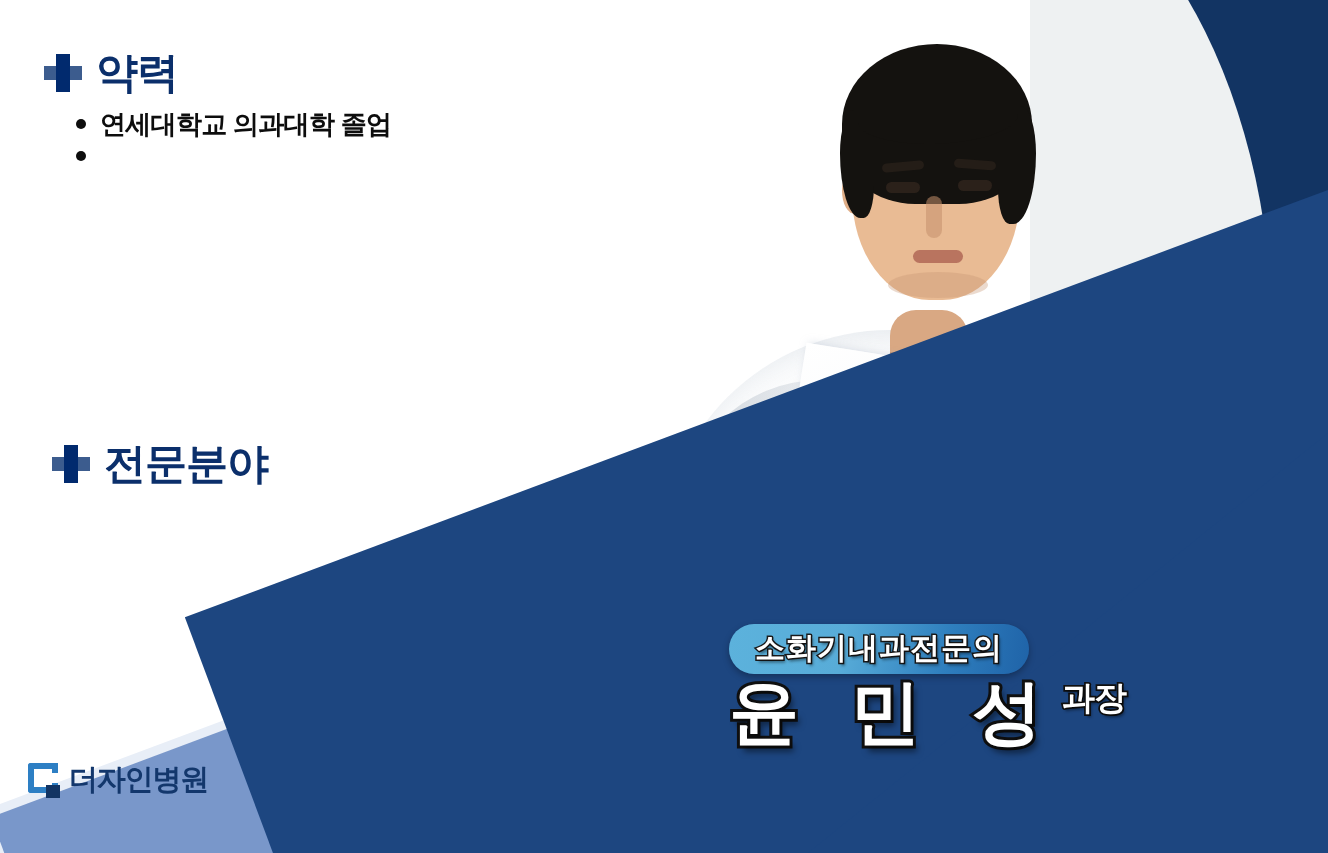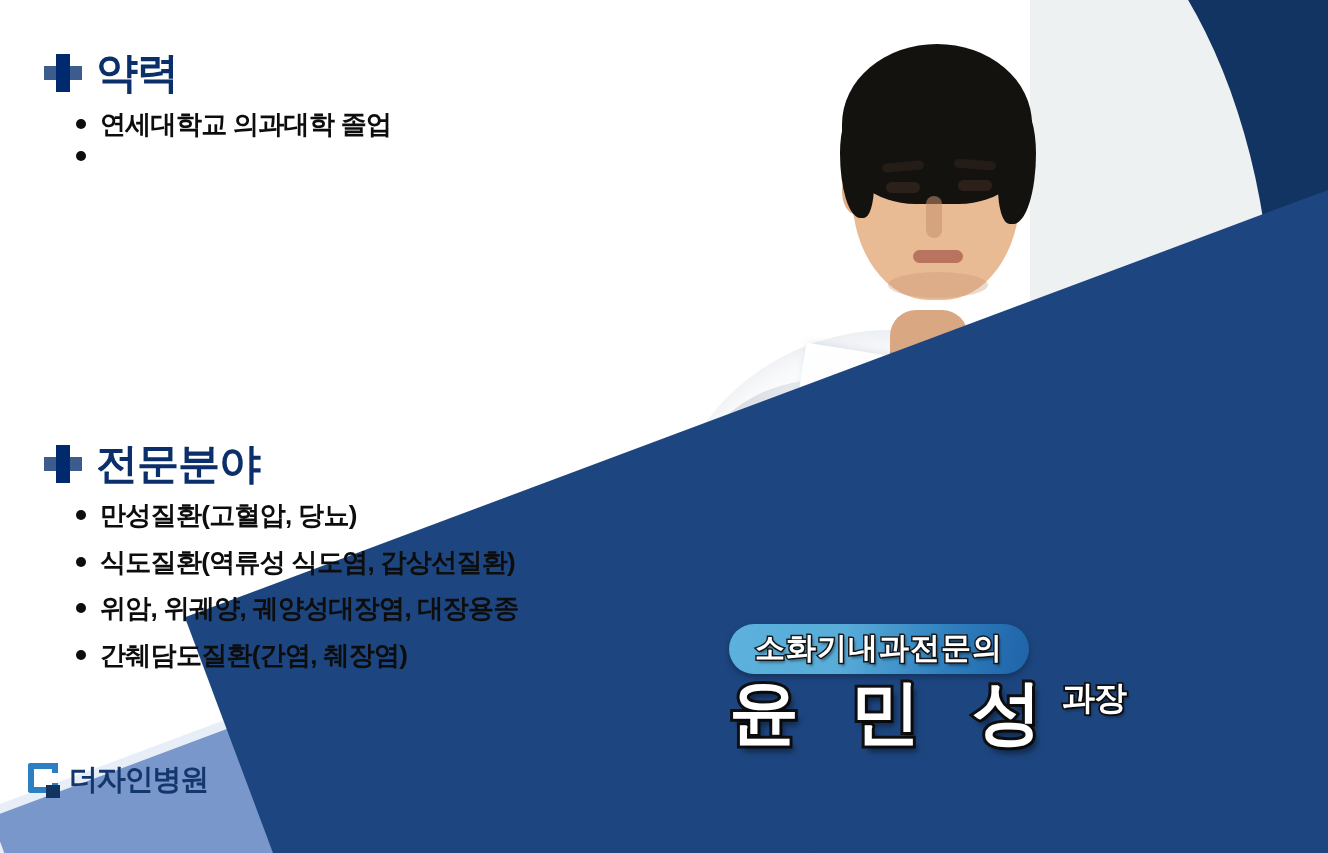--- a/index.html
+++ b/index.html
@@ -162,21 +162,21 @@
   #coat-logo-2 .cl-mark{ border-color:#33a0dd; }
 
   
   .content {
     position: absolute; left: 0; top: 0; width: 760px; height: 853px;
     z-index: 5;
     padding-left: 28px;
   }
   .section { position: absolute; }
   #section-career { left: 44px; top: 52px; }
-  #section-specialty { left: 44px; top: 443px; }
+  #section-specialty { left: 52px; top: 443px; }
 
   .sec-head {
     display: flex; align-items: center; gap: 14px;
     margin-bottom: 14px;
   }
   .plus-icon { width: 38px; height: 38px; position: relative; flex: none; }
   .plus-icon .hbar {
     position: absolute; left: 0; top: 12px; width: 38px; height: 14px;
     background: #3c5c8e;
   }
@@ -335,38 +335,20 @@
     </div>
 
     <div class="section" id="section-specialty">
       <div class="sec-head">
         <span class="plus-icon">
           <span class="hbar"></span>
             <span class="vbar"></span>
         </span>
         <span class="sec-title">전문분야</span>
       </div>
-      <ul class="items">
-        <li>
-          <span class="dot"></span>
-          <span>만성질환(고혈압, 당뇨)</span>
-        </li>
-        <li>
-          <span class="dot"></span>
-          <span>식도질환(역류성 식도염, 갑상선질환)</span>
-        </li>
-        <li>
-          <span class="dot"></span>
-          <span>위암, 위궤양, 궤양성대장염, 대장용종</span>
-        </li>
-        <li>
-          <span class="dot"></span>
-          <span>간췌담도질환(간염, 췌장염)</span>
-        </li>
-      </ul>
     </div>
   </div>
 
   <div id="brand-logo">
     <span class="brand-mark">
       <span class="bracket"></span>
         <span class="sq"></span>
     </span>
     <span class="brand-name">더자인병원</span>
   </div>

